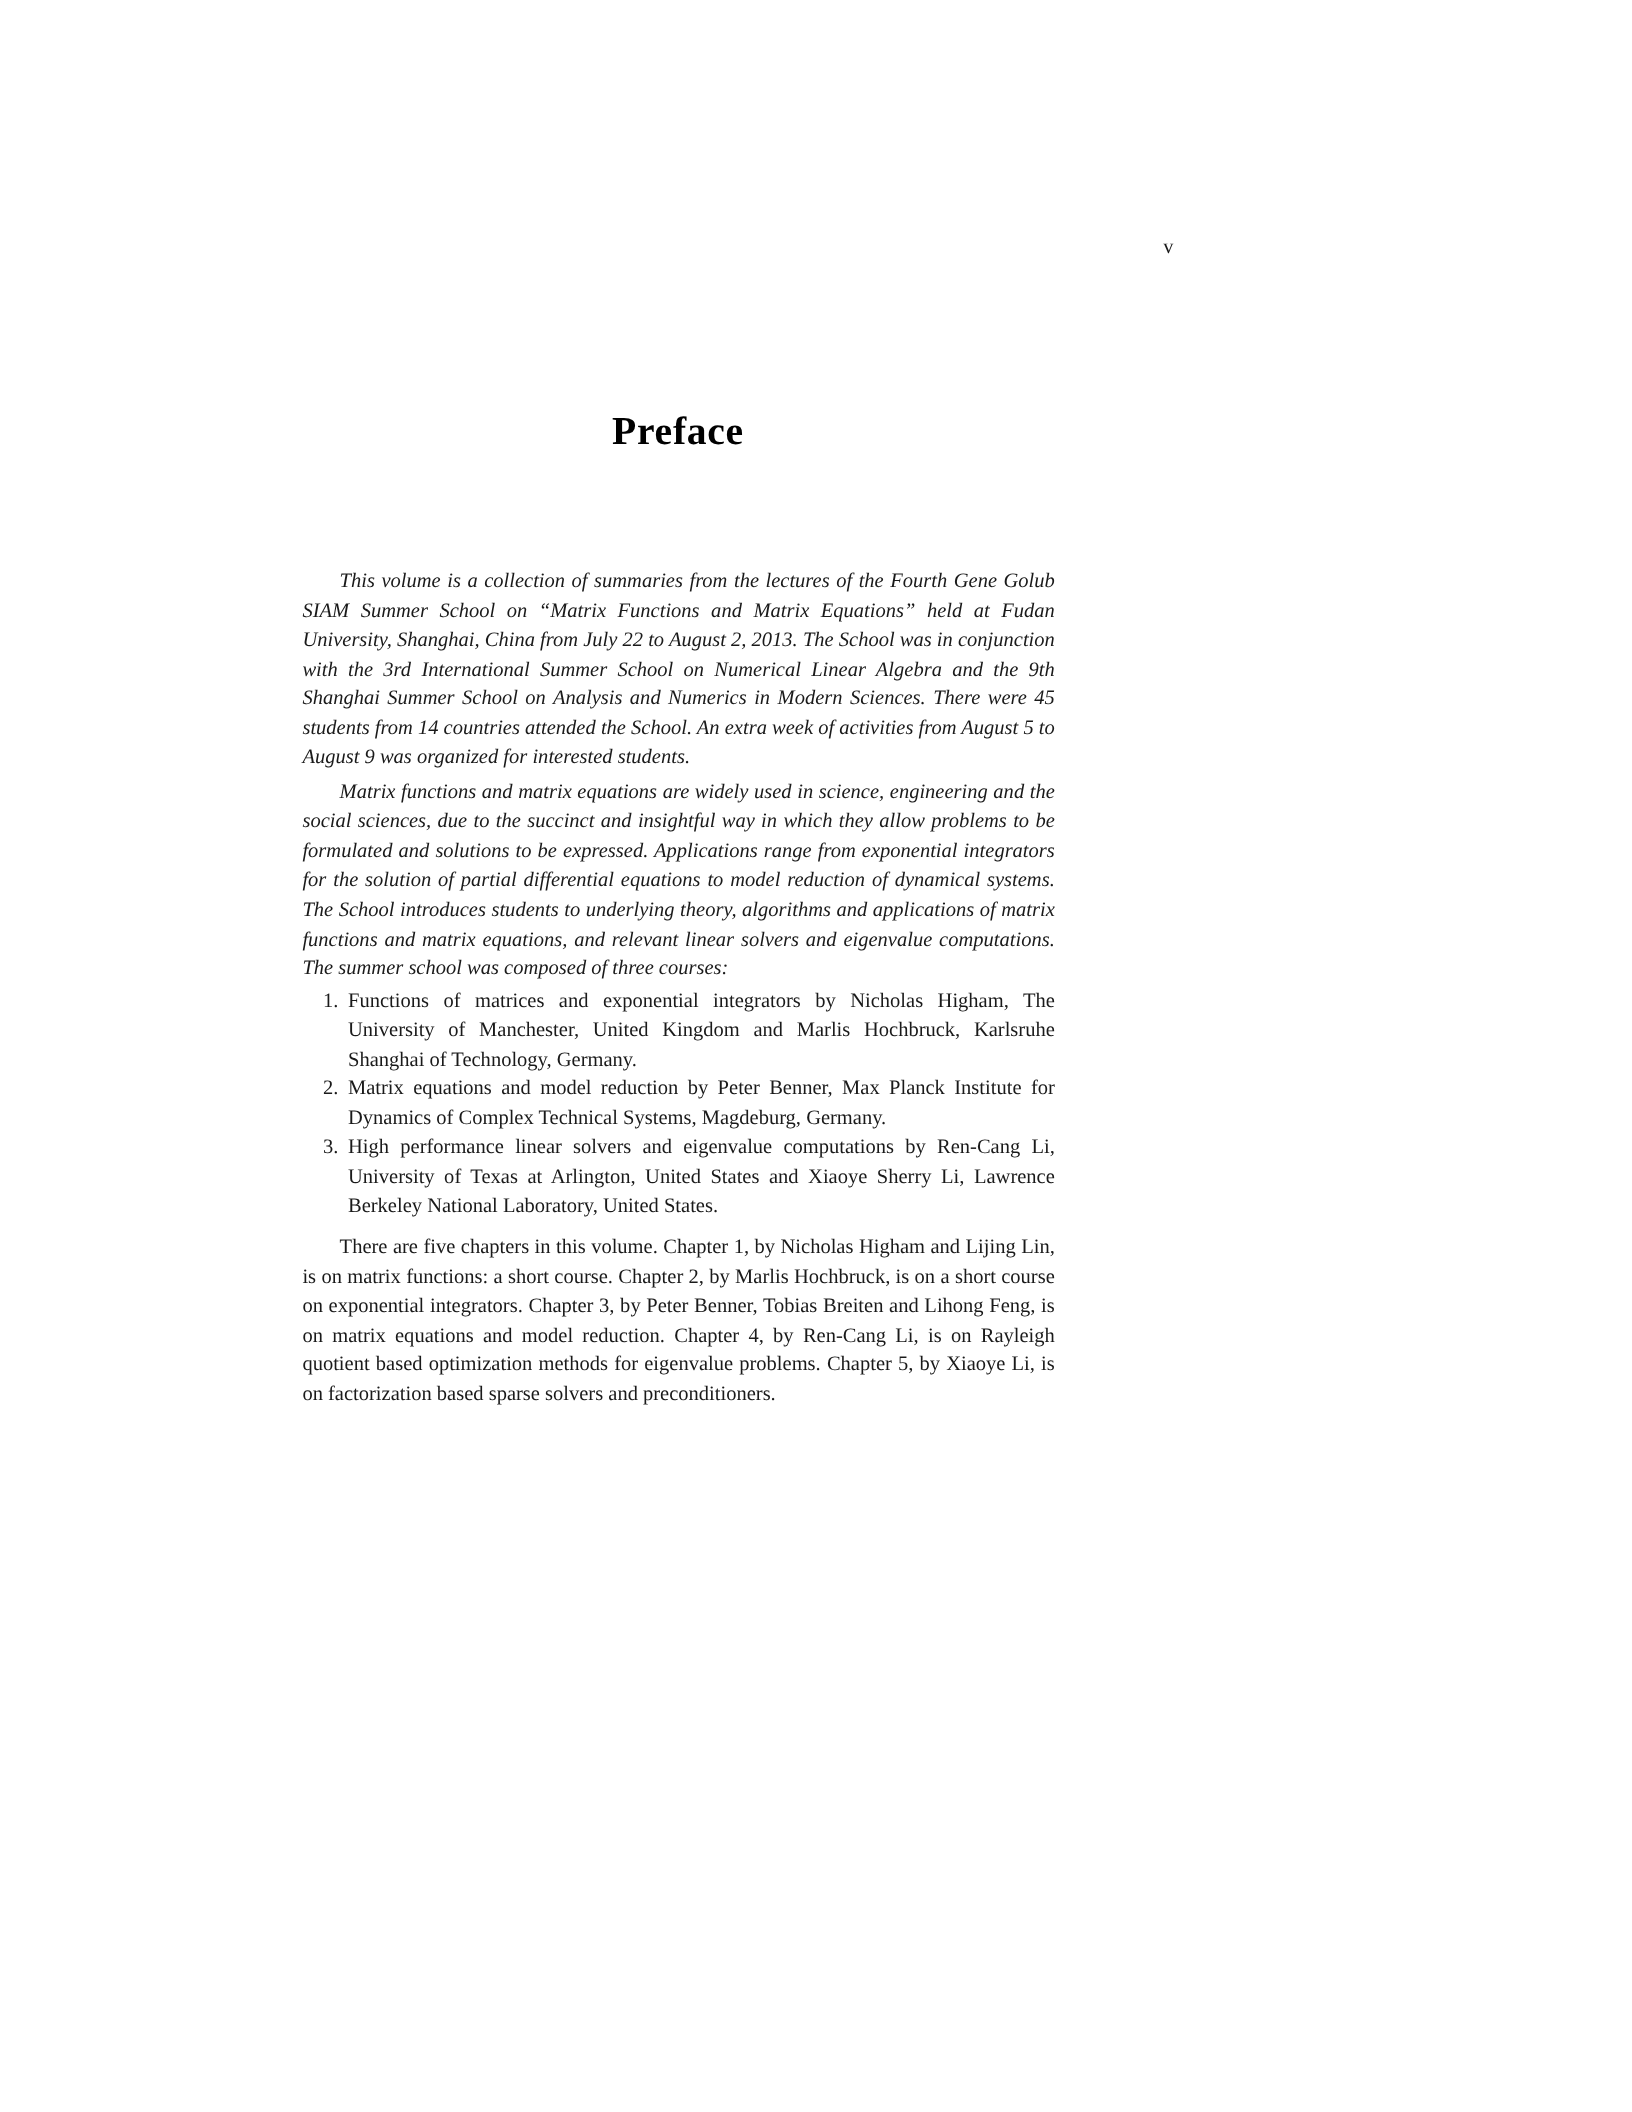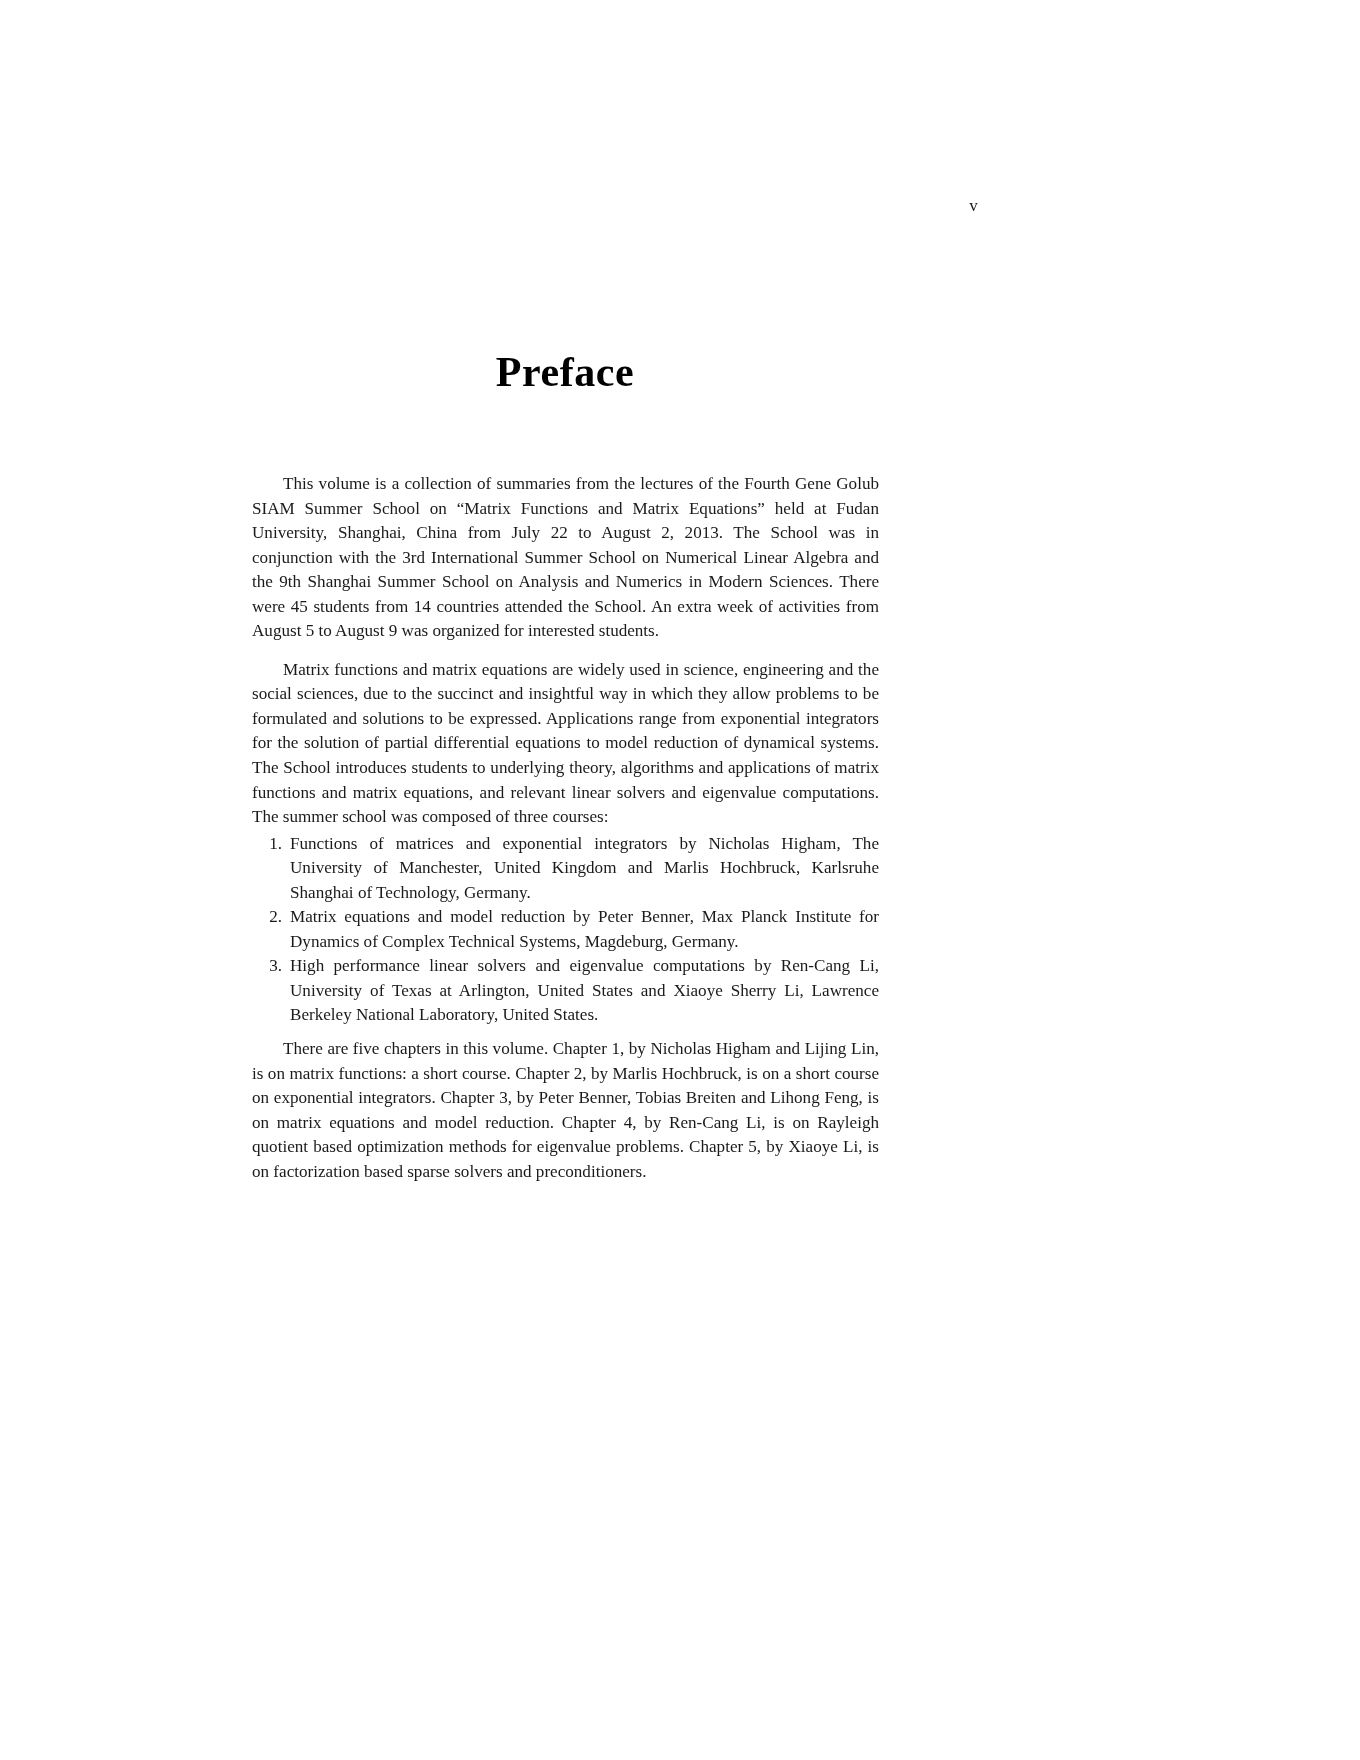--- a/index.html
+++ b/index.html
@@ -35,21 +35,21 @@
     letter-spacing: 0.2px;
   }
 
   
   .page-title {
     position: absolute;
     top: 320px;
     left: 252px;
     width: 626px;
     text-align: center;
-    font-size: 42px;
+    font-size: 33px;
     font-weight: bold;
     letter-spacing: 0.6px;
     color: #000000;
   }
 
   
   .textblock {
     position: absolute;
     top: 472px;
     left: 252px;
@@ -60,23 +60,24 @@
     text-justify: inter-word;
     color: #1a1a1a;
     -webkit-font-smoothing: antialiased;
   }
 
   .para {
     margin: 0;
     text-indent: 31px;
     text-align: justify;
     hyphens: manual;
+    font-style: italic;
   }
 
-  .para + .para { margin-top: 14px; }
+  .para + .para { margin-top: 4px; }
 
   .spaced-para {
     margin: 0;
     margin-top: 9px;
     text-indent: 31px;
     text-align: justify;
   }
 
   
   ol.courses {

